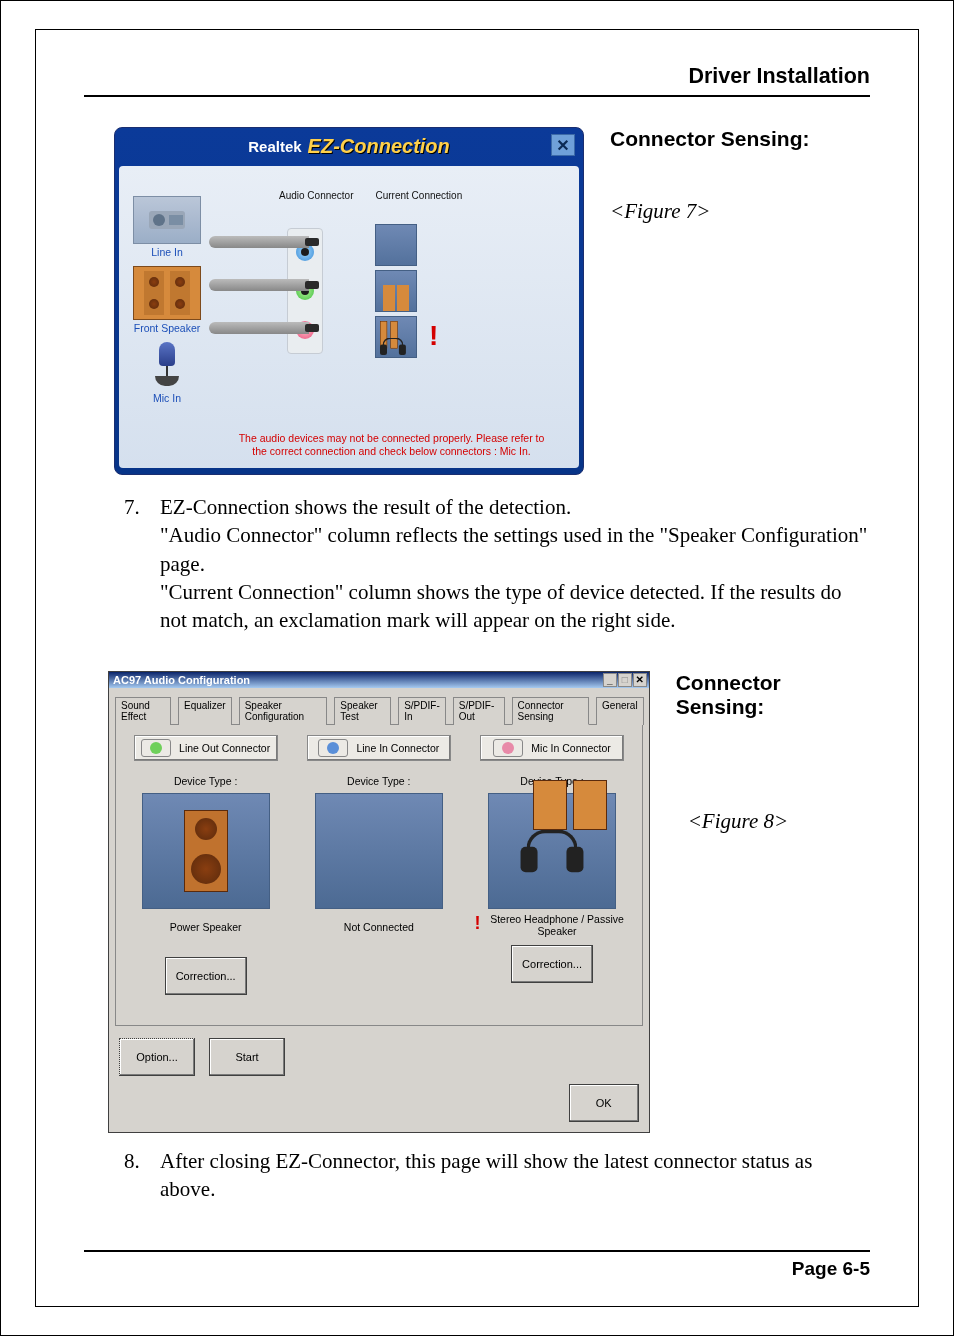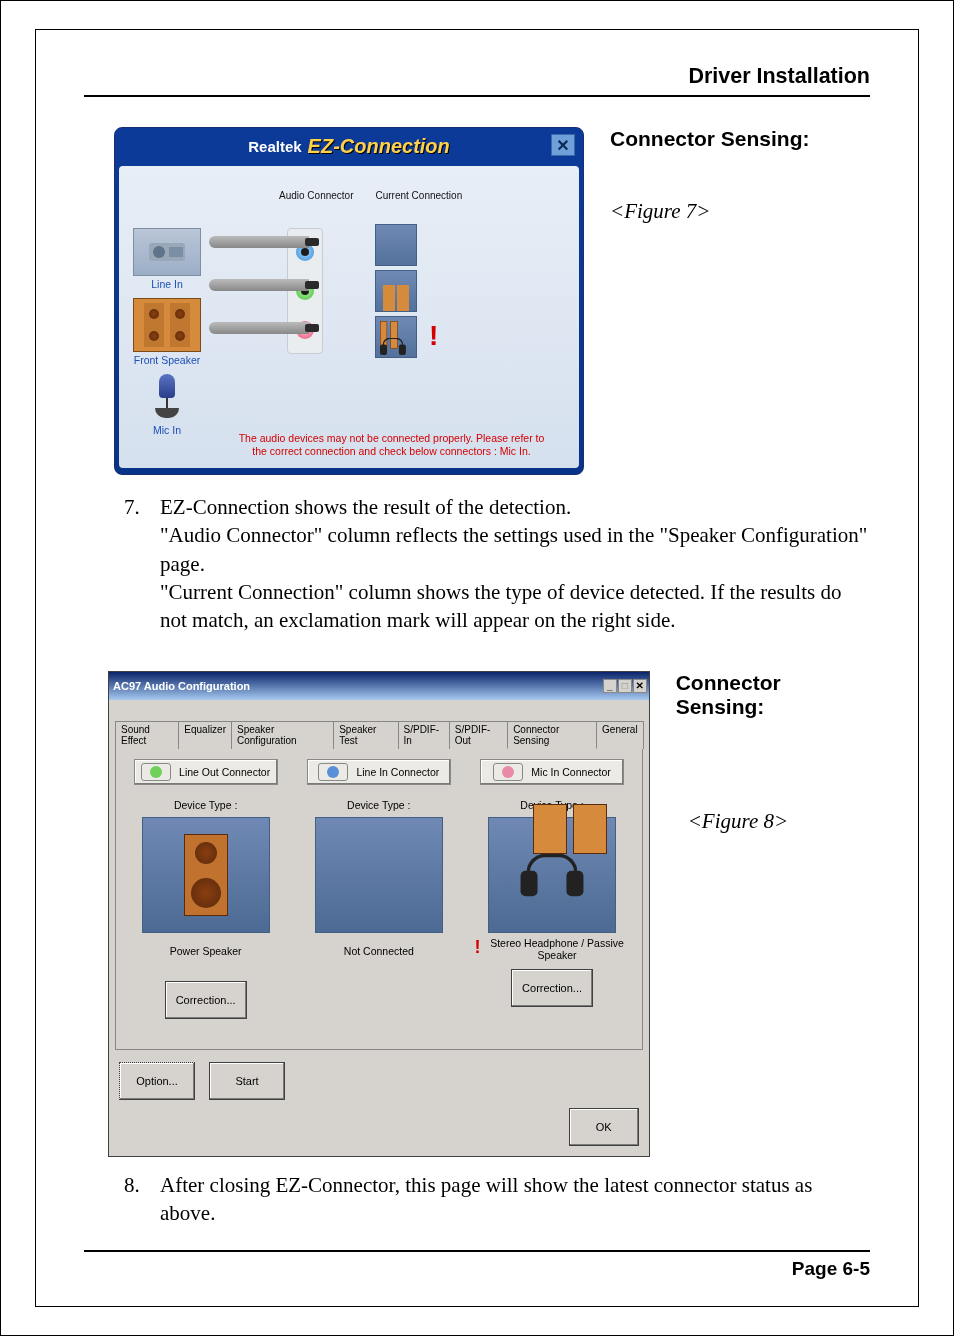--- a/index.html
+++ b/index.html
@@ -69,21 +69,21 @@
   }
   .ez-cols {
     position: absolute;
     top: 24px; left: 160px;
     display: flex; gap: 22px;
     font-size: 10px; color: #111;
   }
   .ez-left {
     position: absolute; left: 14px; top: 30px;
     display: flex; flex-direction: column; align-items: center; gap: 2px;
-    font-size: 10.5px; color: #1c4fb8; margin-top: 32px;
+    font-size: 10.5px; color: #1c4fb8;
   }
   .dev-img {
     width: 68px; height: 48px;
     background: linear-gradient(#bac6d8, #9baec7);
     border: 1px solid #7d8ea5;
     display:flex;align-items:center;justify-content:center;
   }
   .spk-img {
     width: 68px; height: 54px;
     background: #d68a3c;
@@ -133,30 +133,30 @@
   .row2 { display:flex; gap:26px; margin-top: 36px; padding-left: 24px; }
   .acwin {
     width: 556px;
     background: #d6d3ce;
     border: 1px solid #404040;
     font-family: Tahoma, "MS Sans Serif", Arial, sans-serif;
     font-size: 11px;
     color: #000;
   }
   .ac-title {
-    height: 28px;
+    height: 16px;
     background: linear-gradient(#0a246a, #a6caf0);
     color:#fff;
     display:flex;align-items:center;justify-content:space-between;
     padding:0 2px 0 4px;
     font-weight:bold;
   }
   .ac-title .winbtns{display:flex;gap:1px;}
   .wb{width:14px;height:14px;background:#d6d3ce;border:1px solid #888;display:flex;align-items:center;justify-content:center;font-size:10px;line-height:1;color:#000;}
-  .tabs { display:flex; padding: 20px 6px 0 6px; gap:0; }
+  .tabs { display:flex; padding: 8px 6px 0 6px; gap:8px; }
   .tab {
     padding: 2px 5px 2px 5px;
     border: 1px solid #888;
     border-bottom: none;
     background: #d6d3ce;
     font-size: 10px;
     margin-right: -1px;
     position:relative;top:1px;
   }
   .tab.active { background:#d6d3ce; border-bottom:1px solid #d6d3ce; z-index:2; }

